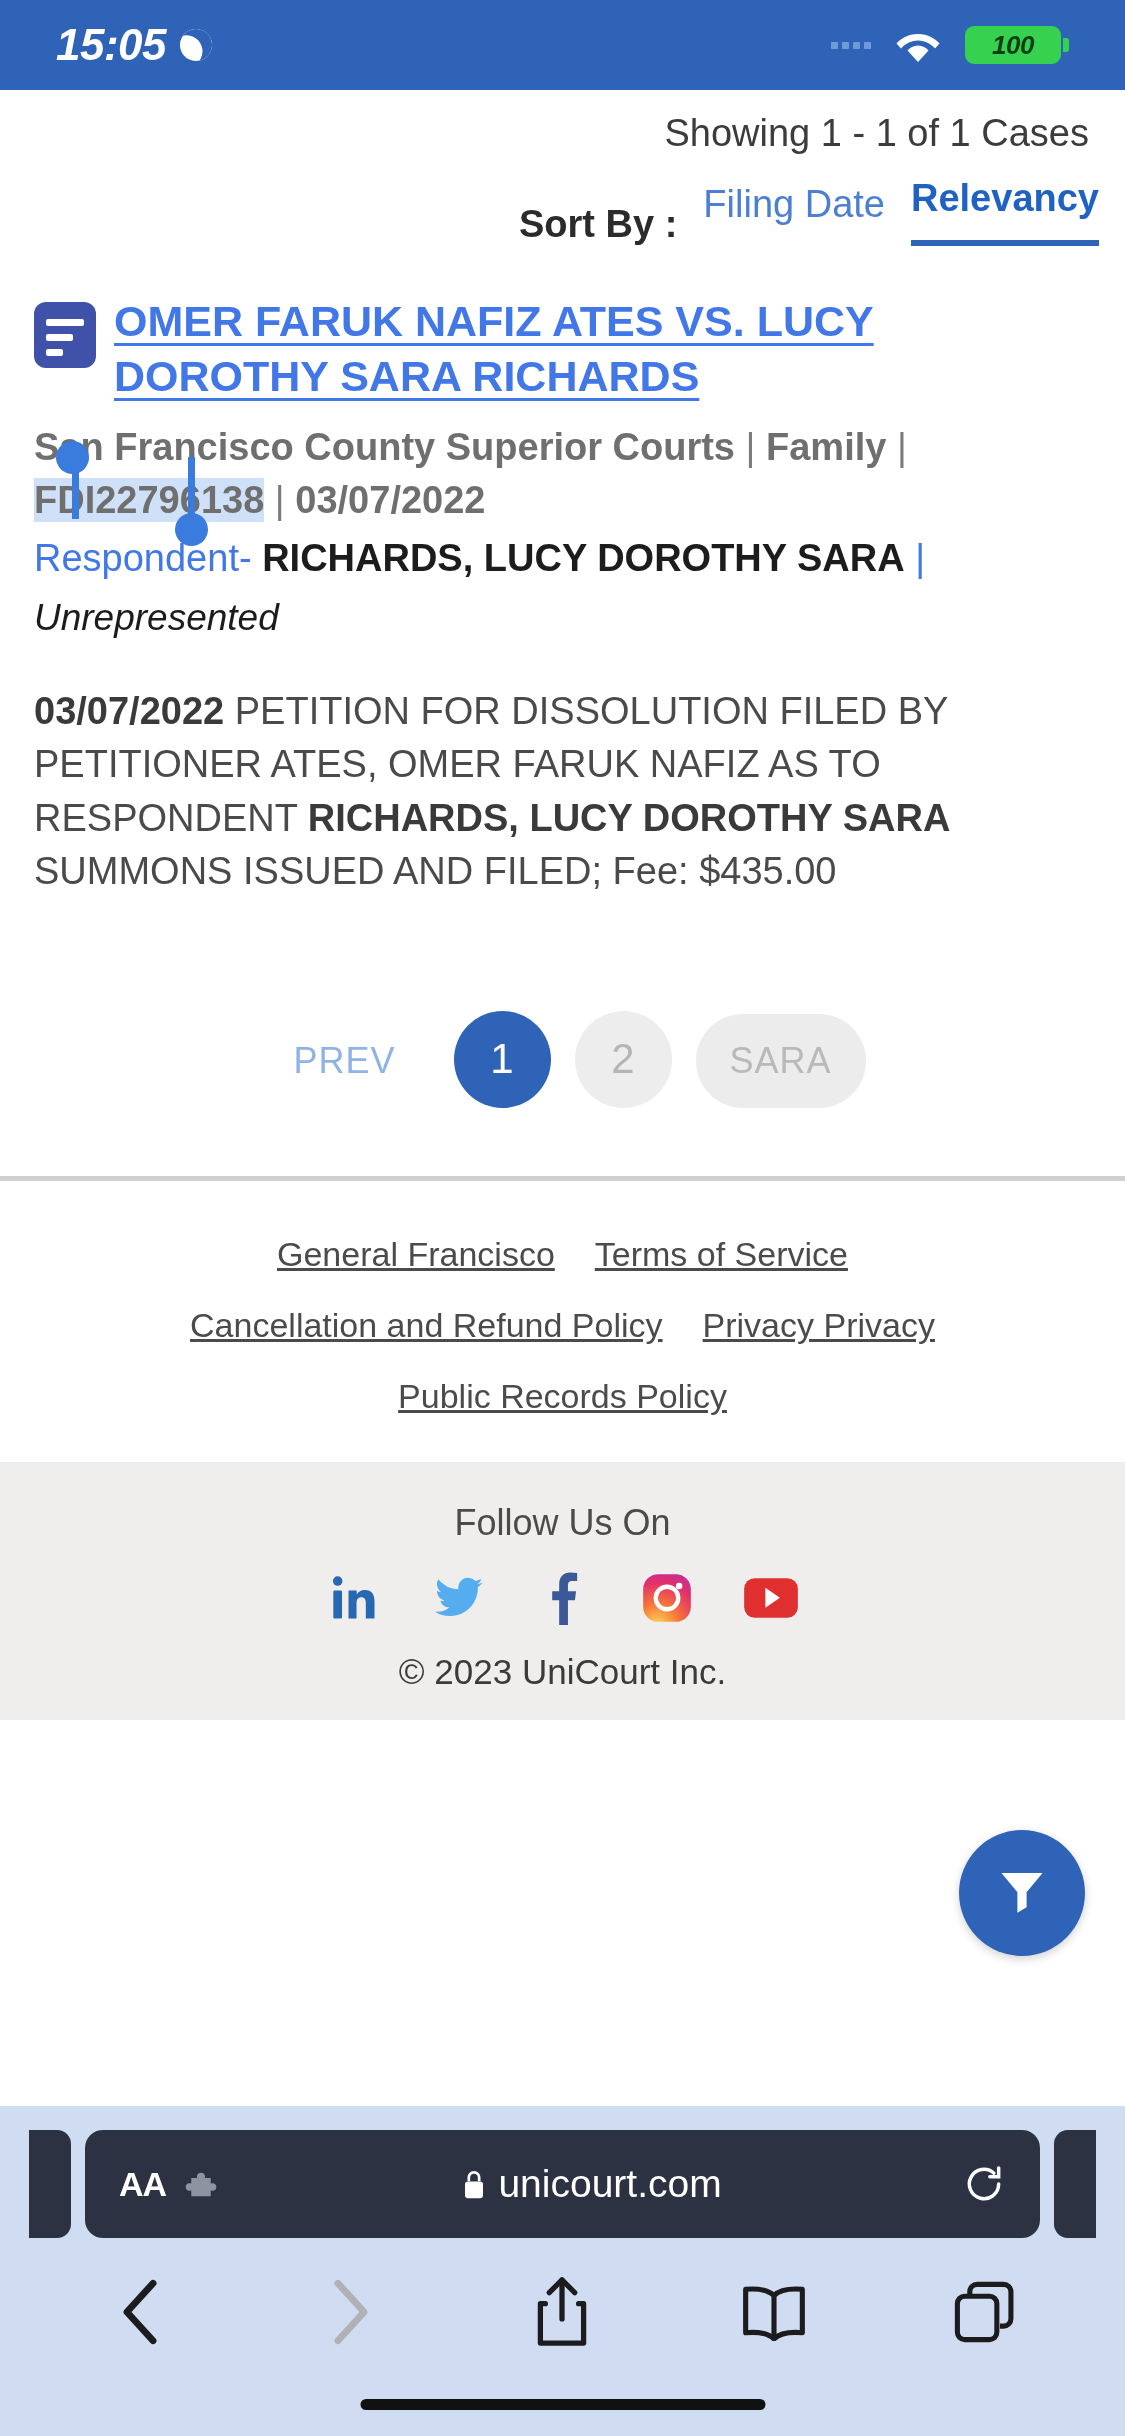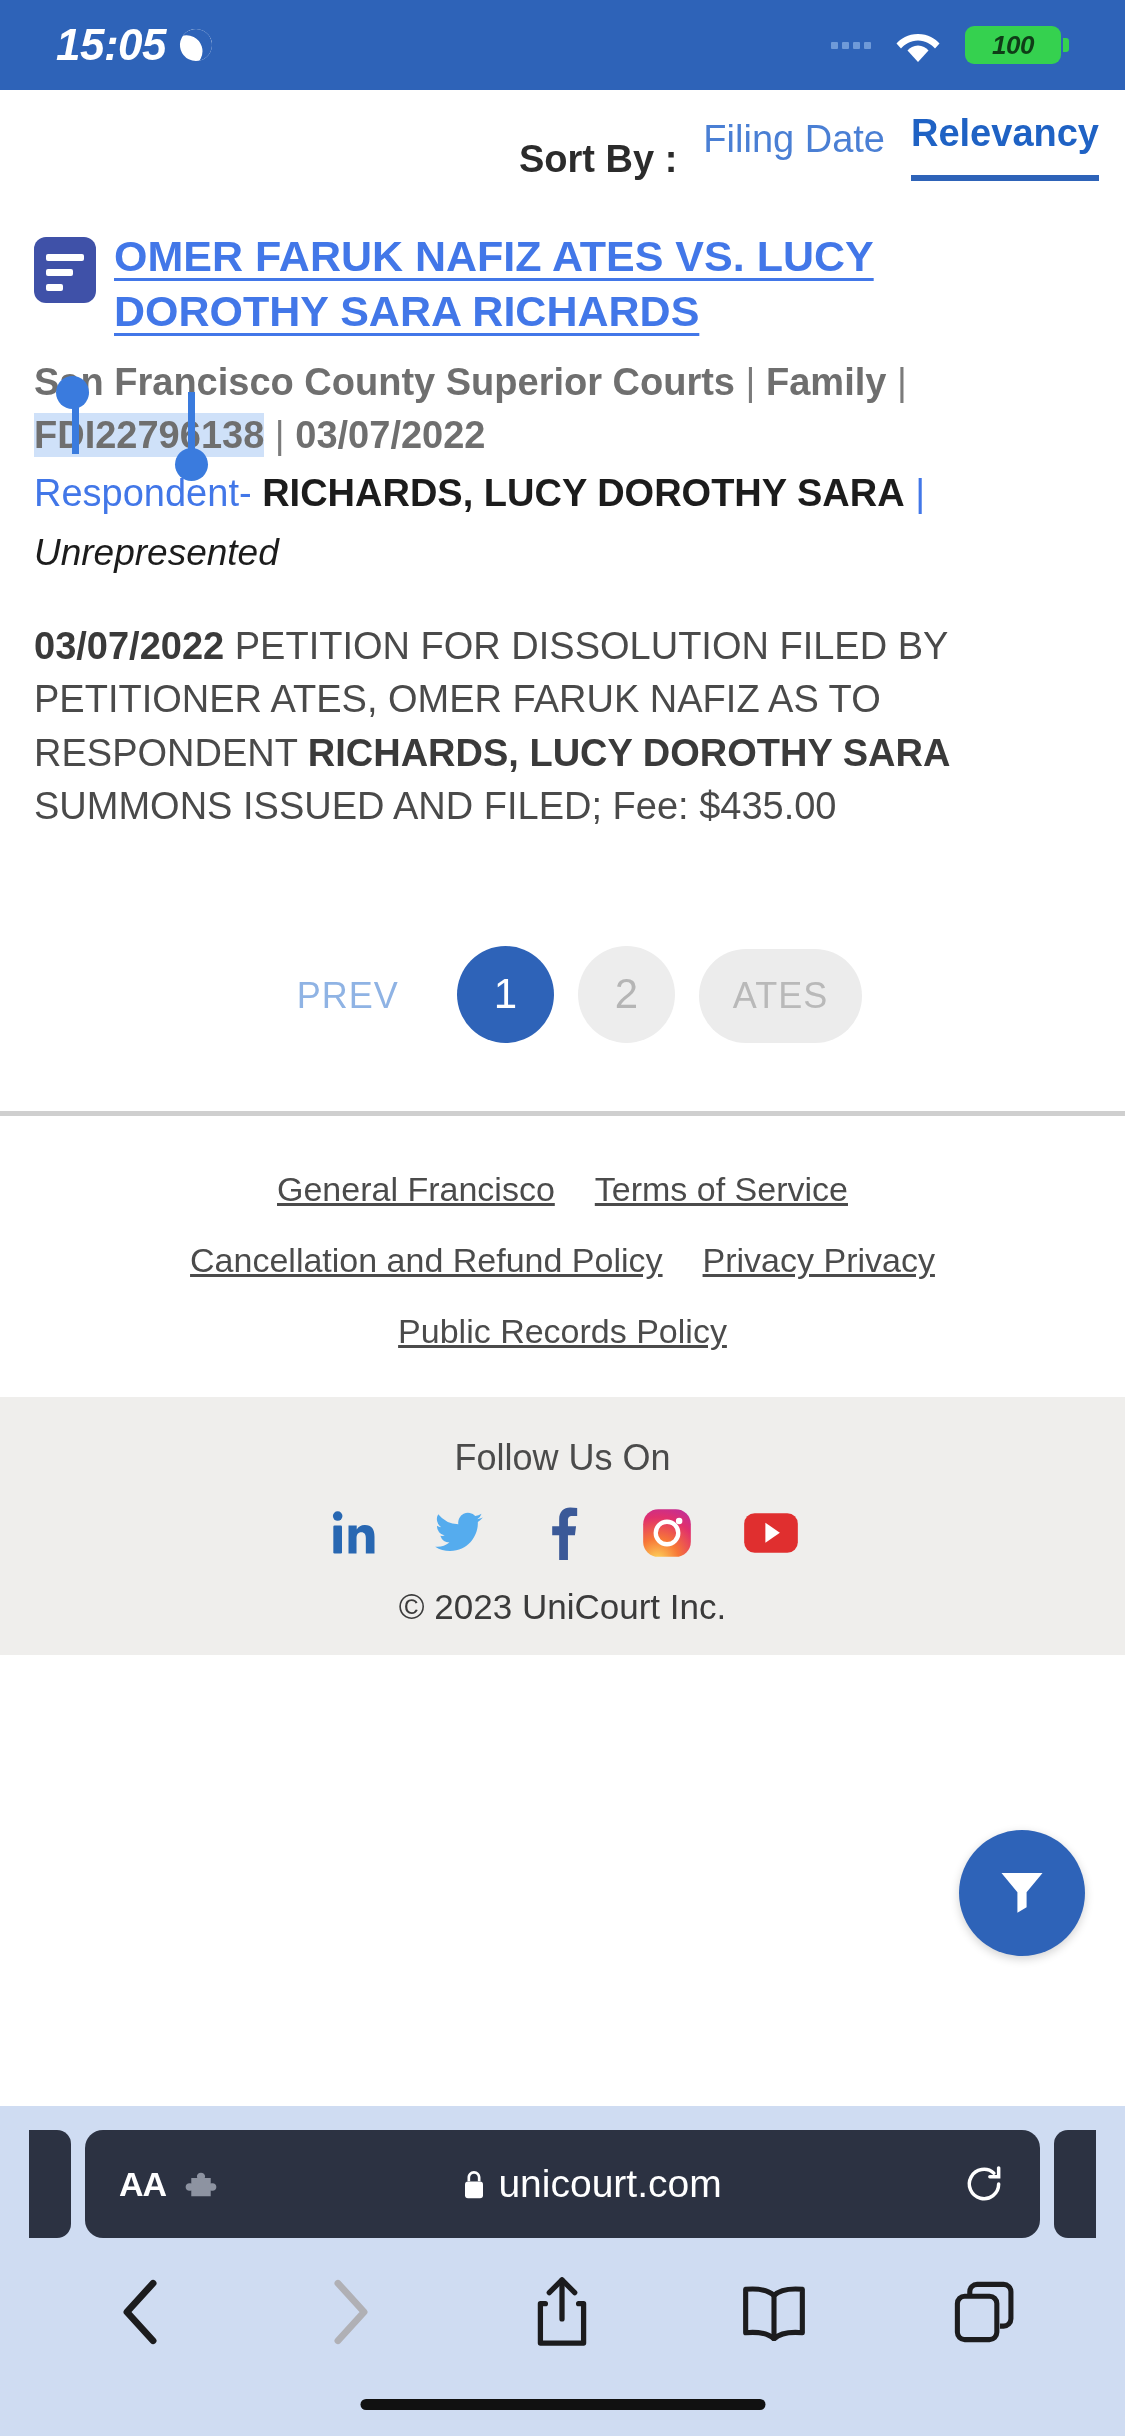--- a/index.html
+++ b/index.html
@@ -202,20 +202,23 @@
       </span>
       <span class="battery">
         <span class="bat-body">100</span>
         <span class="bat-cap"></span>
       </span>
     </div>
   </div>
 
   <div class="content">
 
+    <div class="showing-row">
+      <span class="showing-text">Showing 1 - 1 of 1  Cases</span>
+    </div>
 
     <div class="sortby-row">
       <span class="sortby-label">Sort By :</span>
       <span class="sort-opt">Filing Date</span>
       <span class="sort-opt active">Relevancy</span>
     </div>
 
     <div class="case-block">
 
       <div class="case-title-row">
@@ -250,21 +253,21 @@
 
       <div class="docket">
         <b>03/07/2022</b>
         <span>PETITION FOR DISSOLUTION FILED BY PETITIONER ATES, OMER FARUK NAFIZ AS TO RESPONDENT </span><span class="resp">RICHARDS, LUCY DOROTHY SARA</span><span> SUMMONS ISSUED AND FILED; Fee: $435.00</span>
       </div>
 
       <div class="pagination">
         <span class="pg-prev">PREV</span>
         <span class="pg-num cur">1</span>
         <span class="pg-num off">2</span>
-        <span class="pg-next">ATES</span>
+        <span class="pg-next">SARA</span>
       </div>
 
     </div>
 
     <div class="hr-thick"></div>
 
     <div class="footer-links">
       <div class="fl-row">
         <a class="fl" href="#">General Francisco</a>
         <a class="fl" href="#">Terms of Service</a>

